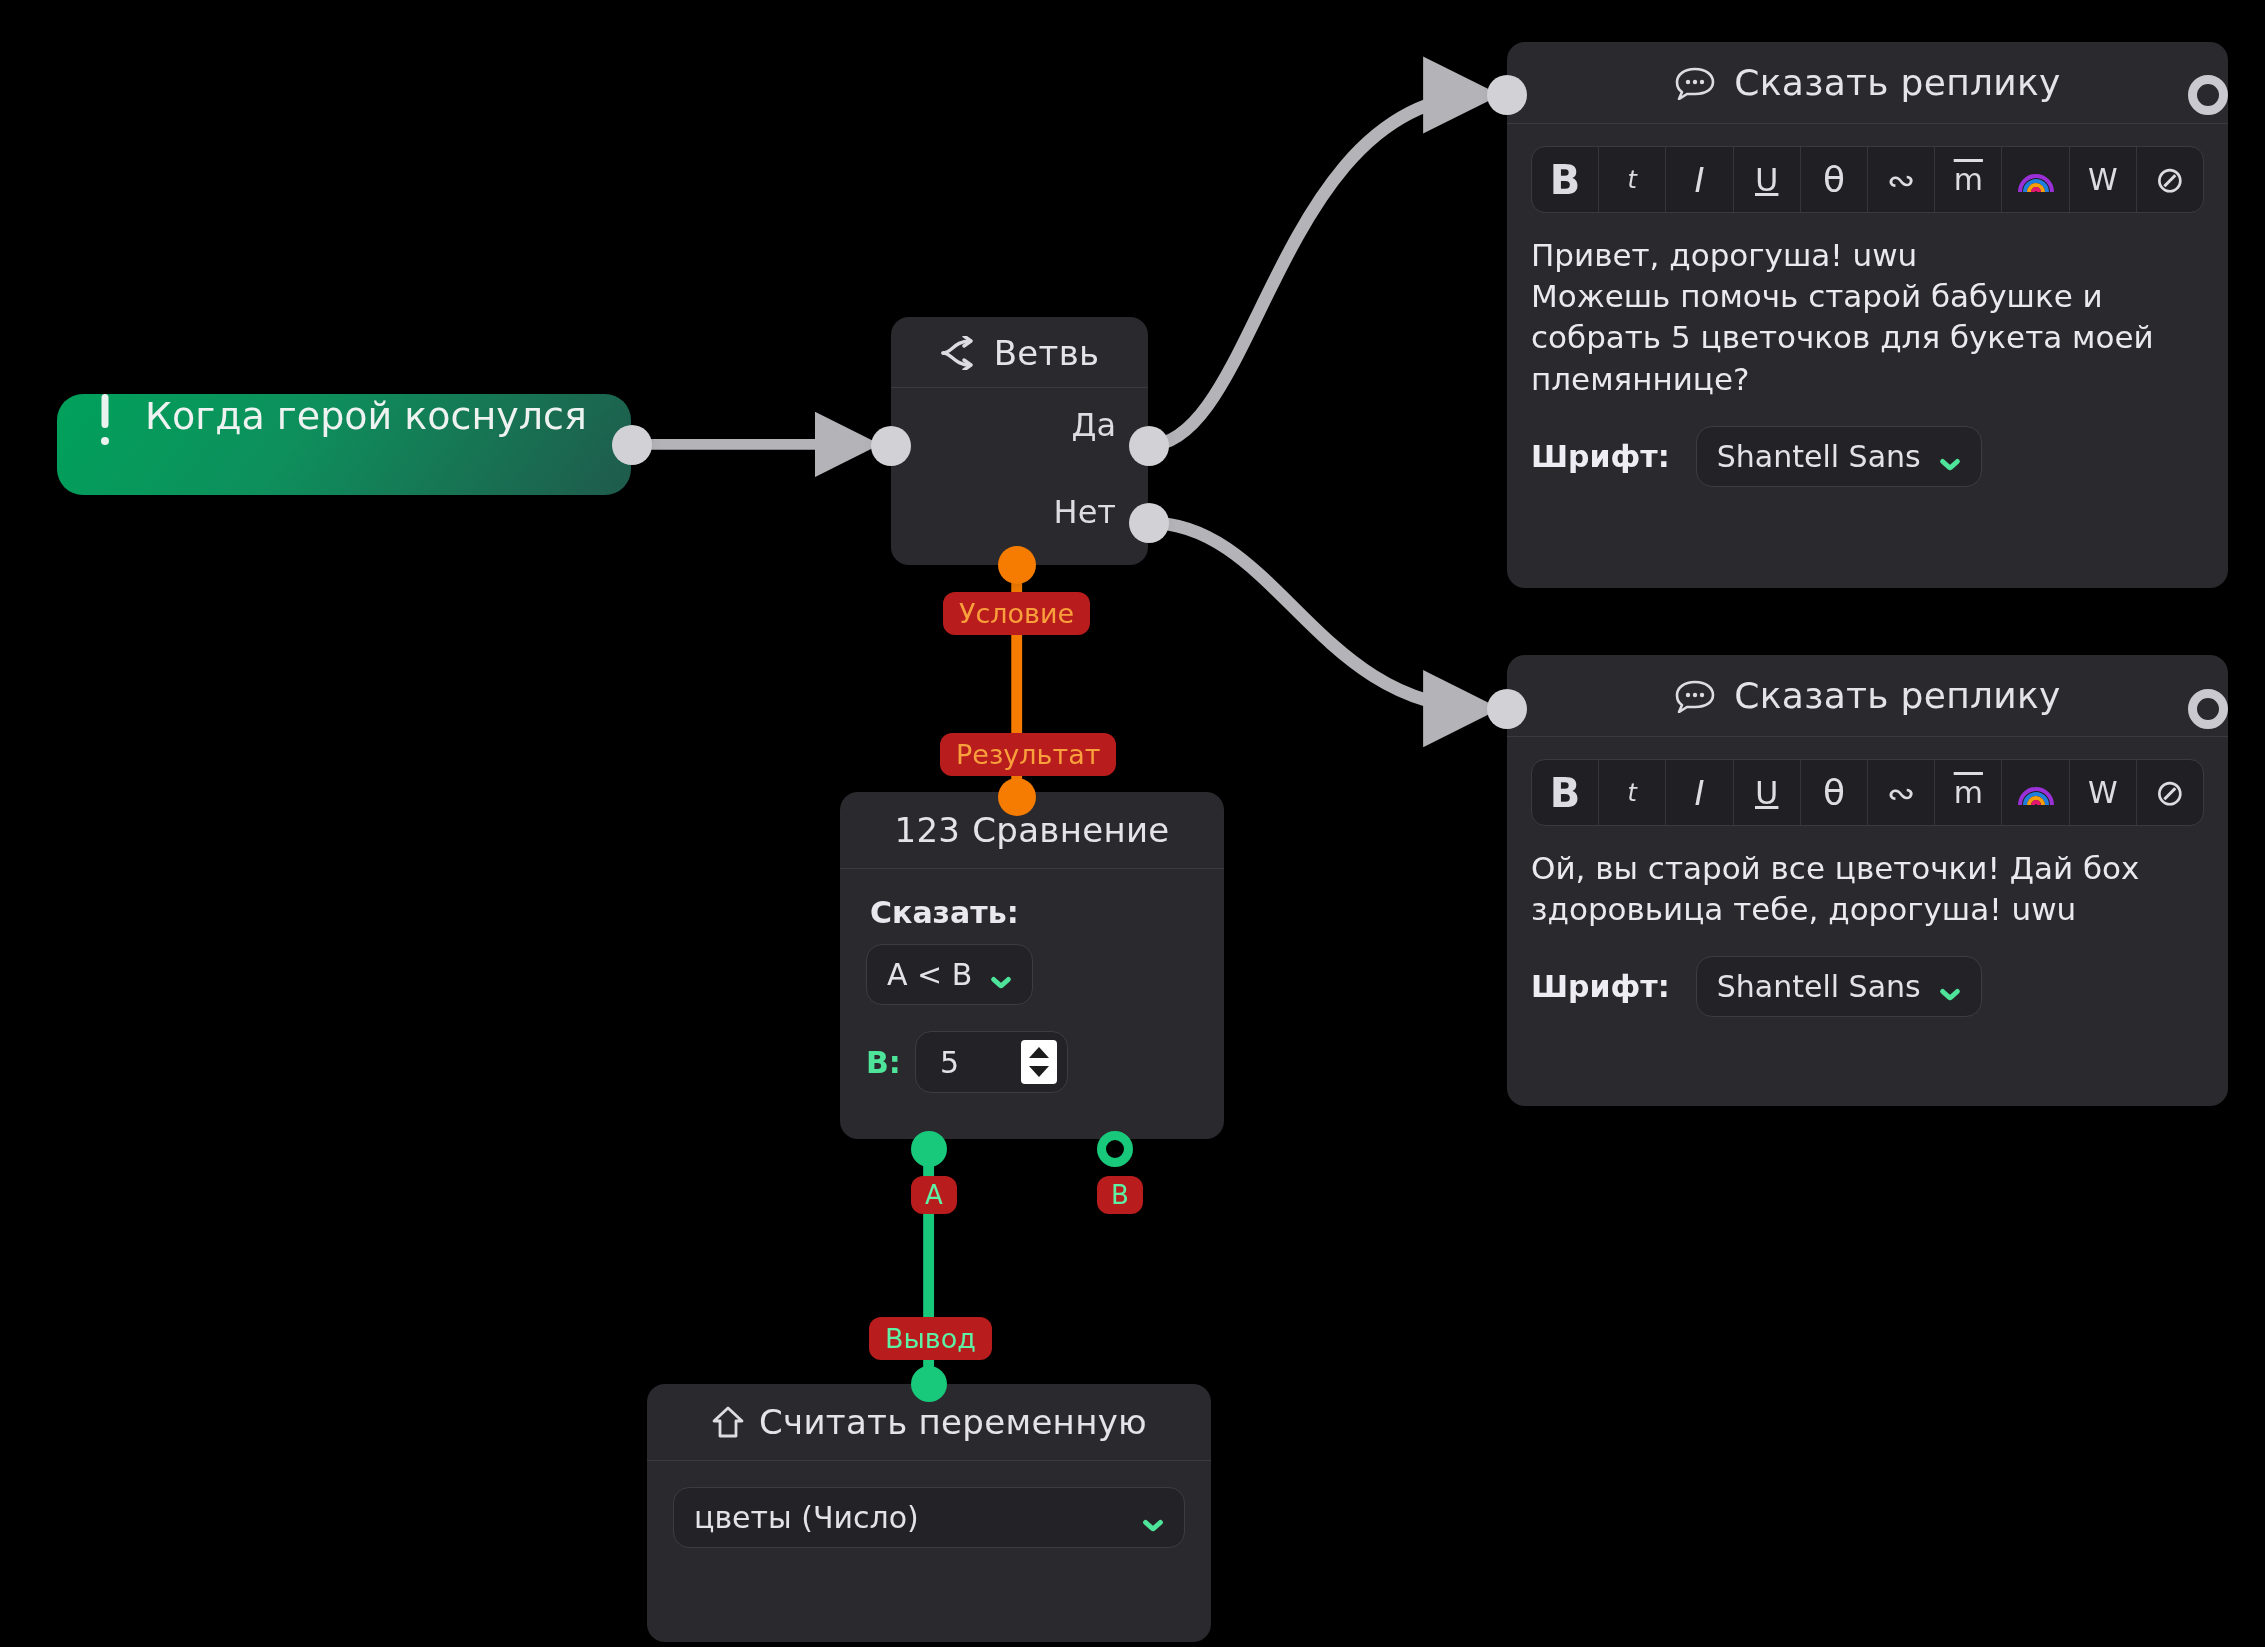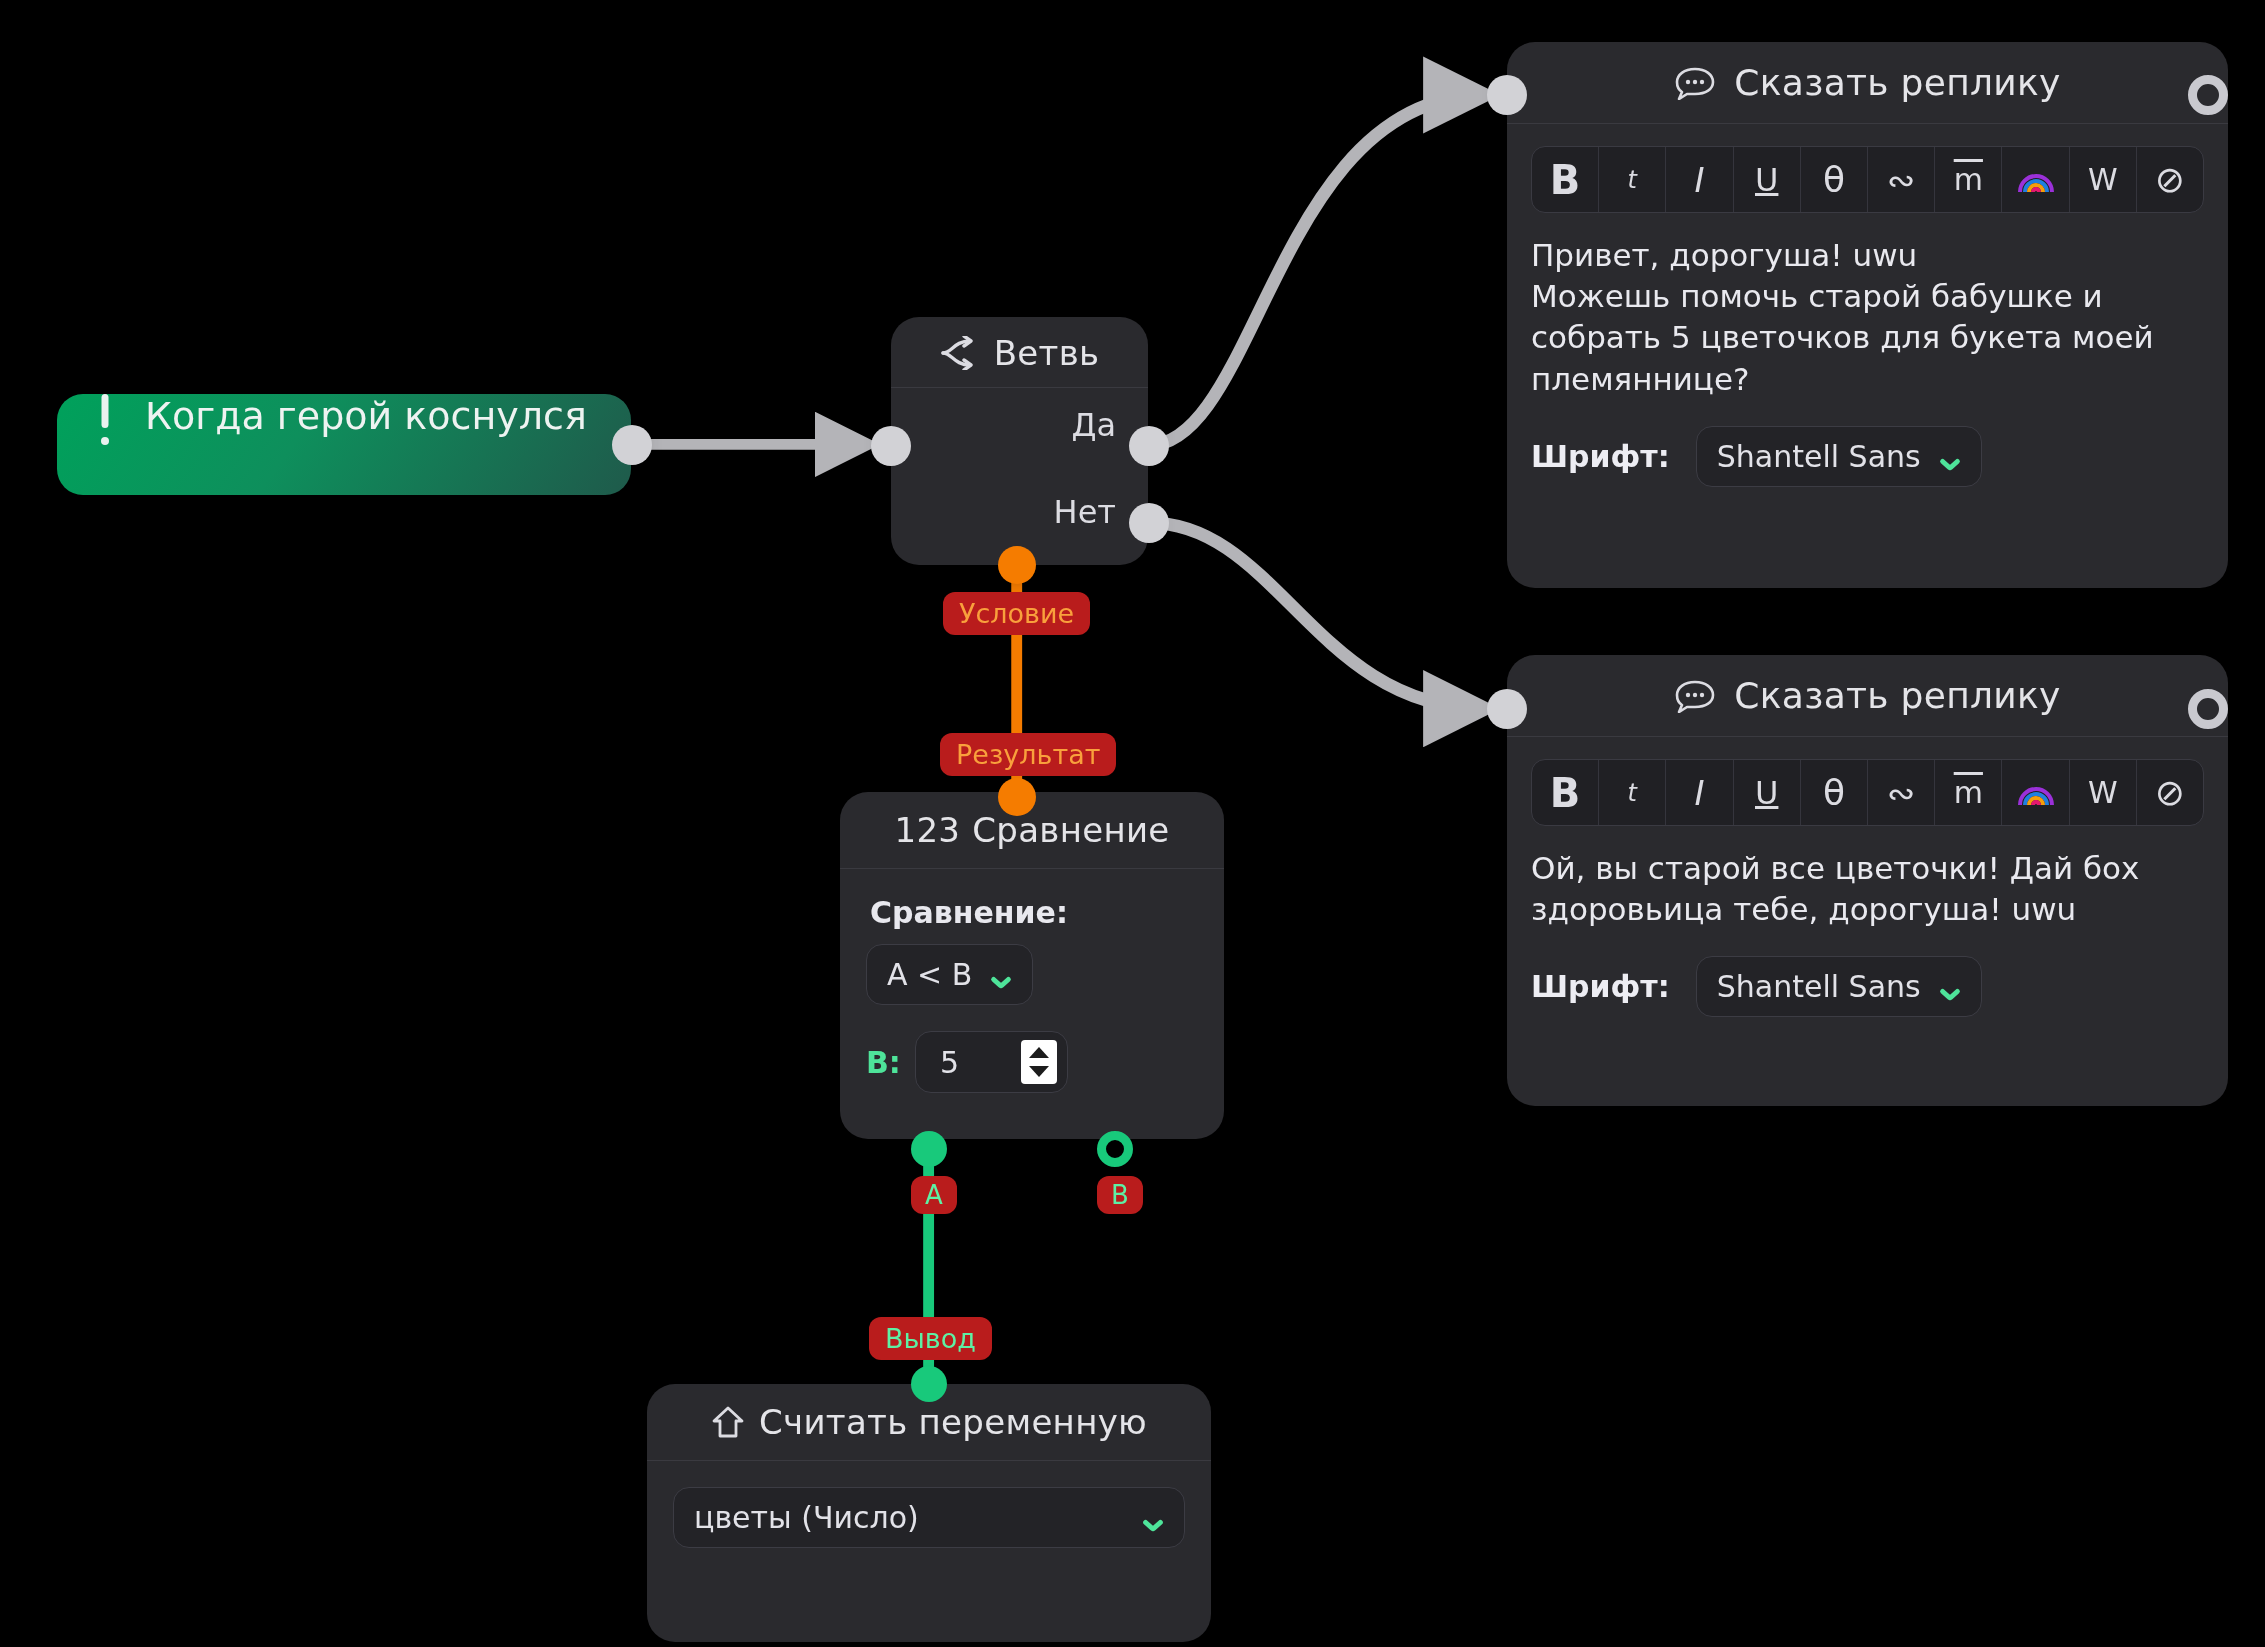--- a/index.html
+++ b/index.html
@@ -5,21 +5,21 @@
   html,body{margin:0;padding:0;background:#000;}
   body{
     width:2265px;height:1647px;position:relative;overflow:hidden;
     font-family:"DejaVu Sans","Liberation Sans",sans-serif;
     -webkit-font-smoothing:antialiased;
   }
   #canvas{position:absolute;inset:0;background:#000;}
   #edges{position:absolute;left:0;top:0;width:2265px;height:1647px;pointer-events:none;}
 
   
-  .node{position:absolute;background:#2a2a2e;border-radius:28px;
+  .node{position:absolute;background:#2a2a2e;border-radius:18px;
         box-shadow:0 6px 22px rgba(0,0,0,.75);}
   .node-head{display:flex;align-items:center;justify-content:center;gap:16px;
         padding:18px 26px;border-bottom:1px solid #3a3a40;color:#e4e4e8;
         font-size:34px;letter-spacing:0.3px;}
   .node-body{padding:22px 26px 26px;}
 
   
   #event-node{
     left:57px;top:394px;width:574px;height:101px;border-radius:26px;
     background:linear-gradient(125deg,#00a15b 0%,#0e8f5c 42%,#1f5a4b 100%);
@@ -159,21 +159,21 @@
   <div class="port exec" style="left:1129px;top:503px;"></div>
   <div class="port data-o" style="left:998px;top:546px;"></div>
   <div class="elabel o" style="left:943px;top:592px;">Условие</div>
 
   <div class="node" id="compare-node">
     <div class="node-head">
       <span>123</span>
       <span>Сравнение</span>
     </div>
     <div class="node-body">
-      <div class="op-label">Сравнение:</div>
+      <div class="op-label">Сказать:</div>
       <div class="select">
         <span>A &lt; B</span>
         <span class="chev"></span>
       </div>
       <div class="brow">
         <span class="bl">B:</span>
         <div class="numbox">
           <span class="val">5</span>
           <span class="spin">
             <b class="up"></b>

